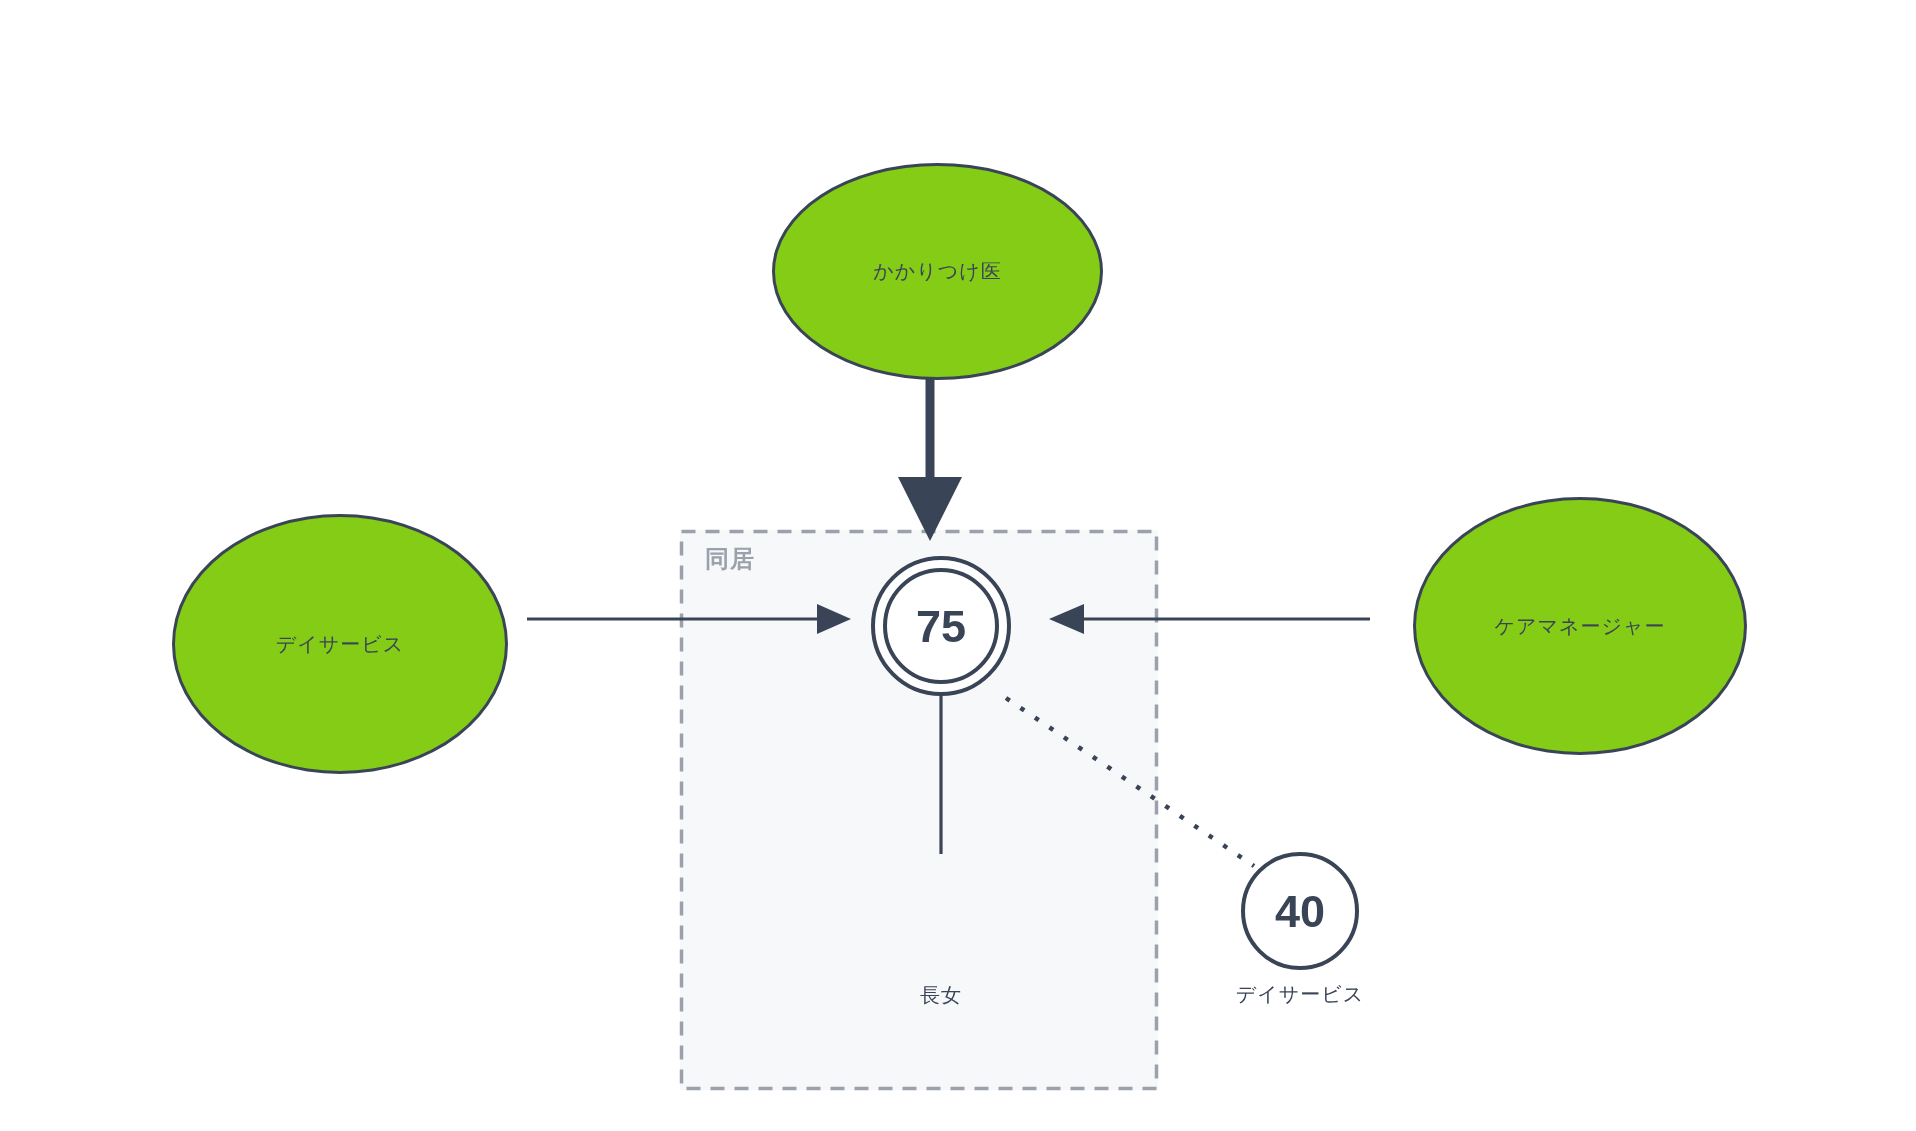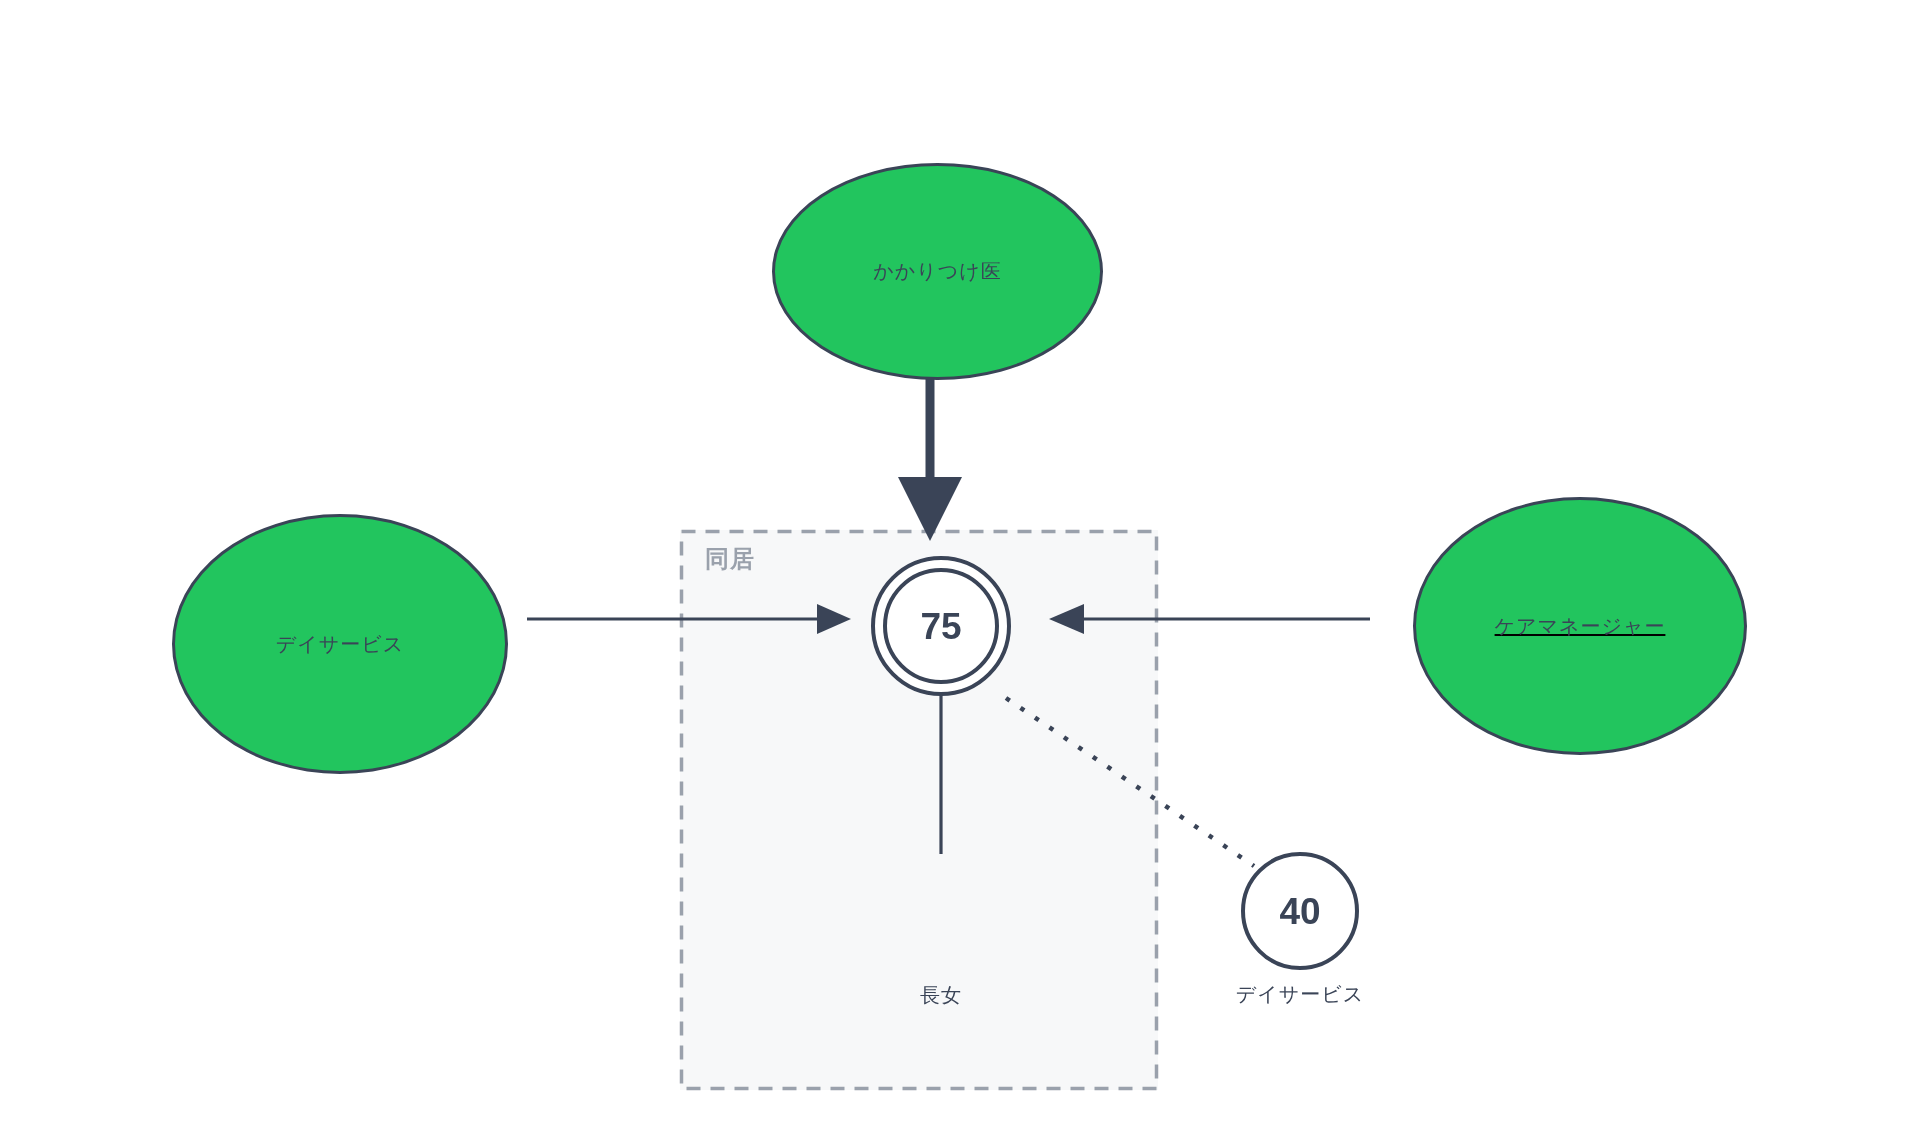--- a/index.html
+++ b/index.html
@@ -31,52 +31,52 @@
   
   .edges{
     position:absolute;left:0;top:0;width:1916px;height:1131px;
     z-index:2;
   }
   
   .ellipse{
     position:absolute;
     border:3px solid var(--ink);
     border-radius:50%;
-    background:#22c55e;
+    background:#84cc16;
     display:flex;align-items:center;justify-content:center;
     box-sizing:border-box;
     z-index:3;
   }
   .ellipse-label{
     font-size:20px;color:var(--ink);letter-spacing:1px;white-space:nowrap;
   }
   #node-family-doctor{left:772px;top:163px;width:331px;height:217px;}
   #node-day-service{left:172px;top:514px;width:336px;height:260px;}
-  #node-care-manager{left:1413px;top:497px;width:334px;height:258px;text-decoration:underline;}
+  #node-care-manager{left:1413px;top:497px;width:334px;height:258px;}
   
   .person{
     position:absolute;
     border:4px solid var(--ink);
     border-radius:50%;
     background:#ffffff;
     box-sizing:border-box;
     display:flex;align-items:center;justify-content:center;
     z-index:3;
   }
   #node-elder{left:871px;top:556px;width:140px;height:140px;}
   .inner-ring{
     position:absolute;inset:8px;
     border:4px solid var(--ink);
     border-radius:50%;
     display:flex;align-items:center;justify-content:center;
   }
   #node-daughter{left:882px;top:852px;width:118px;height:118px;}
   #node-friend{left:1241px;top:852px;width:118px;height:118px;}
   .age{
-    font-size:37px;font-weight:700;color:var(--ink);line-height:1;
+    font-size:45px;font-weight:700;color:var(--ink);line-height:1;
   }
   .person-label{
     position:absolute;
     text-align:center;
     font-size:20px;font-weight:400;color:var(--ink);
     letter-spacing:1px;white-space:nowrap;
     z-index:3;
   }
   #label-daughter{left:881px;top:982px;width:120px;}
   #label-friend{left:1210px;top:981px;width:180px;}

